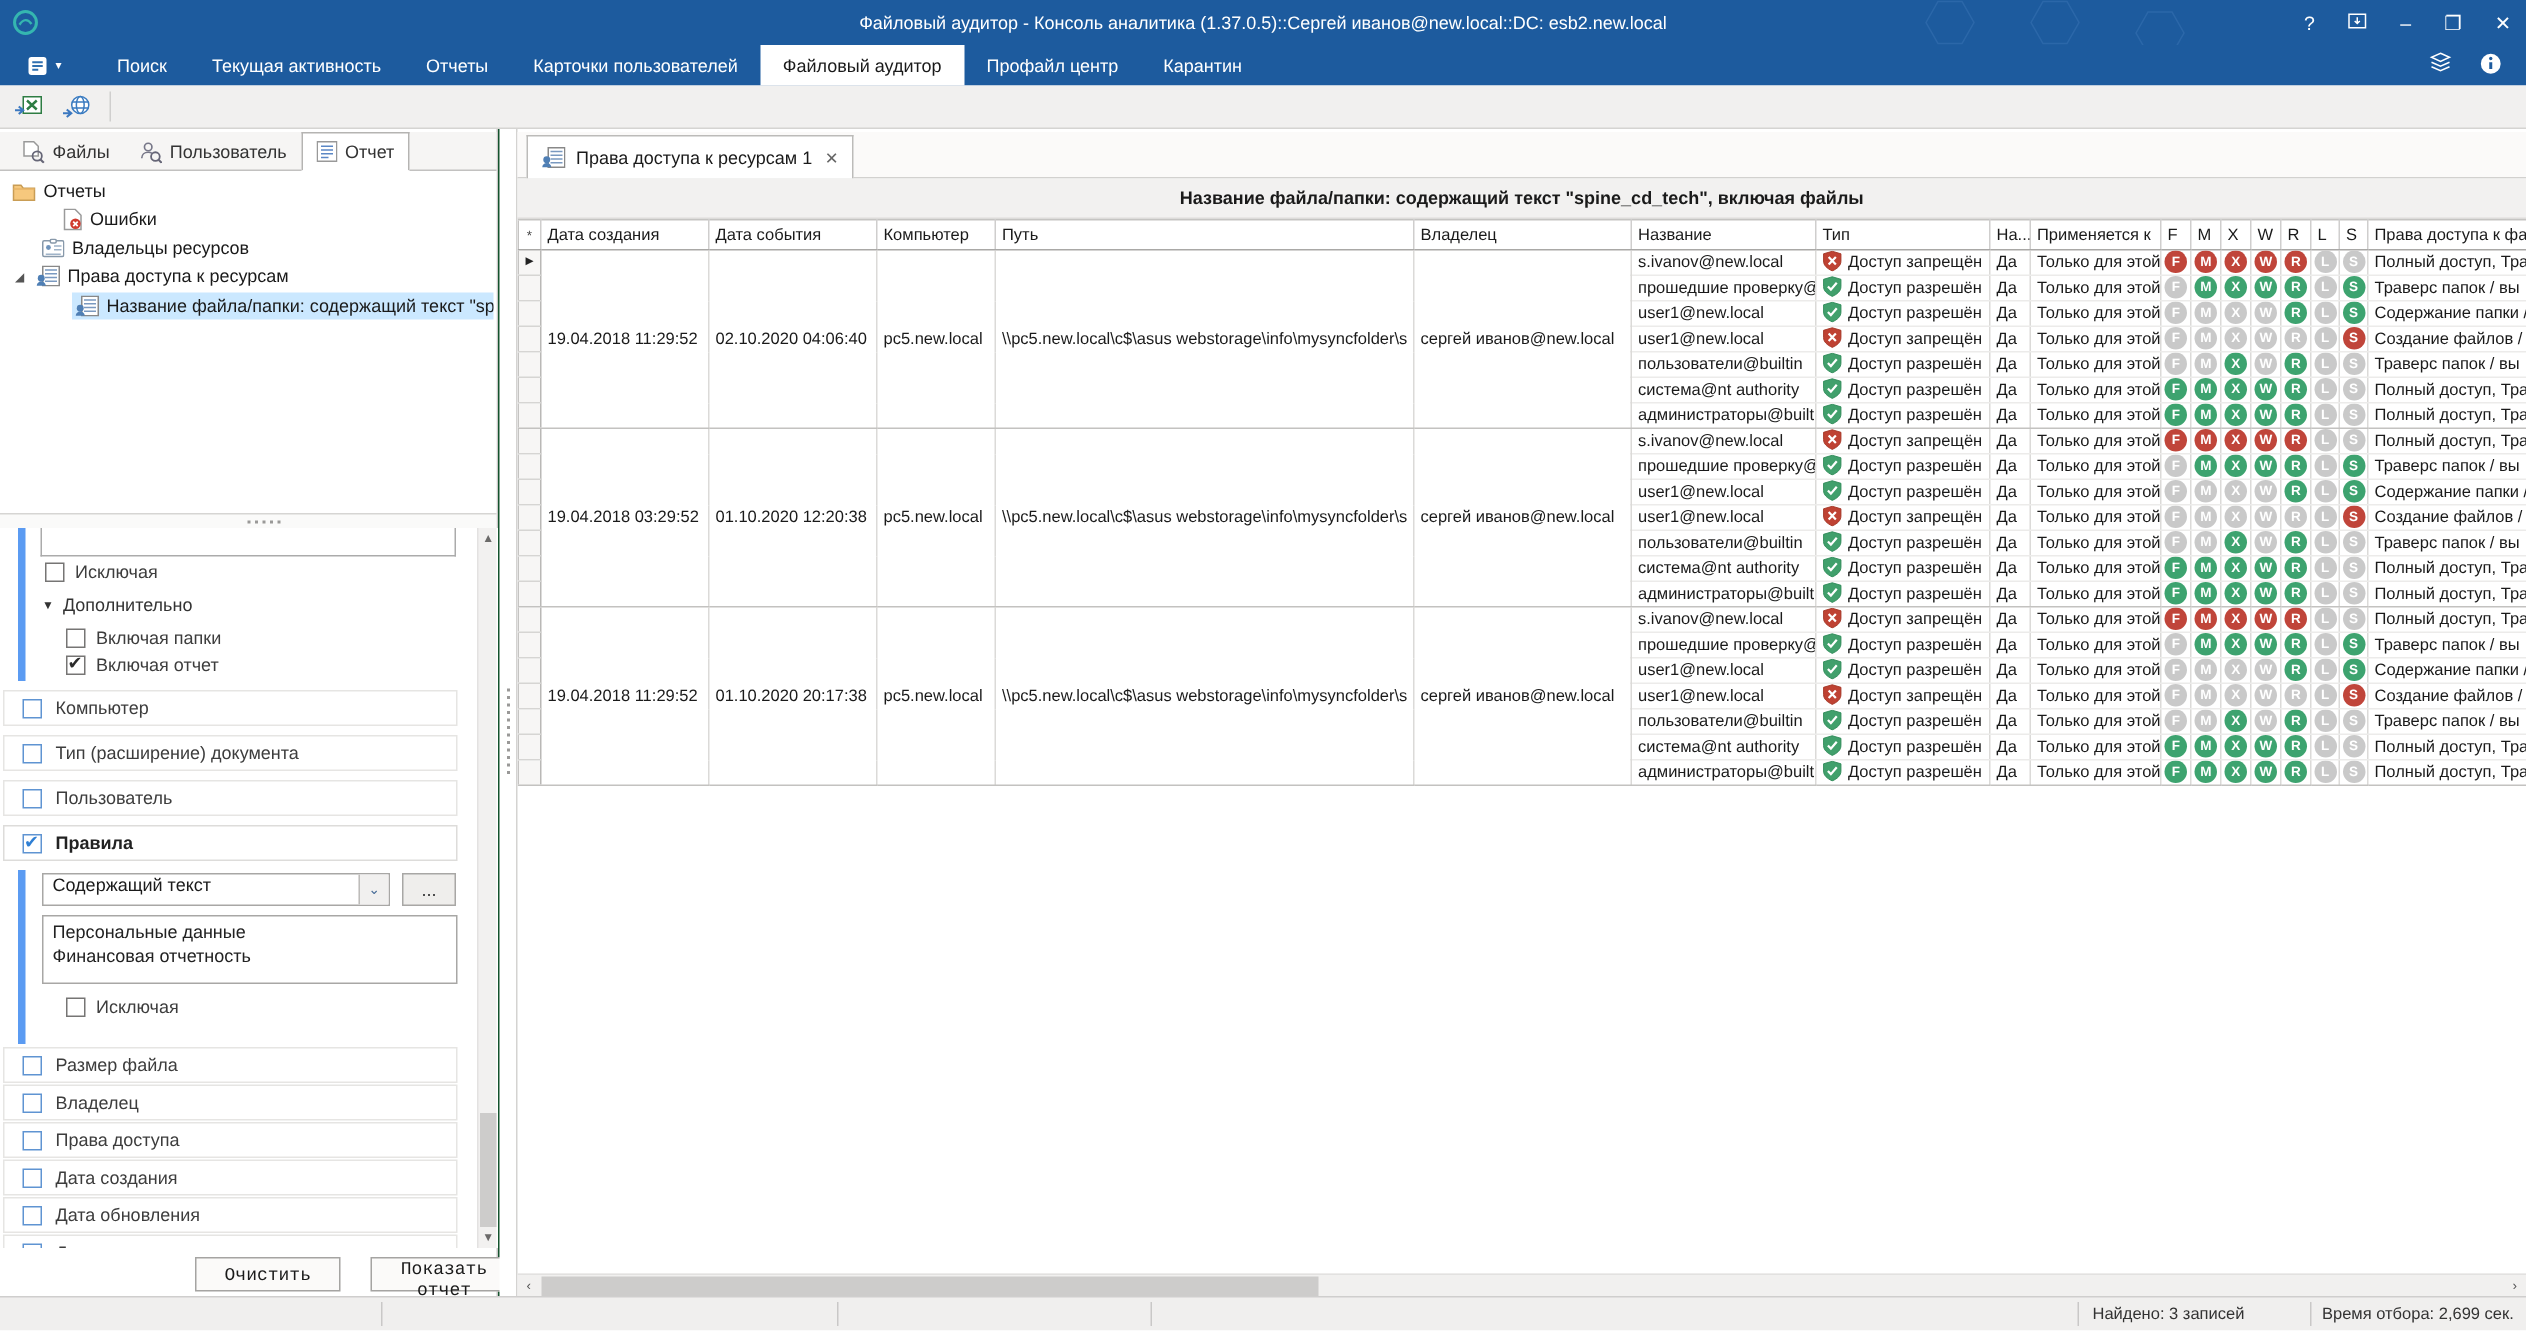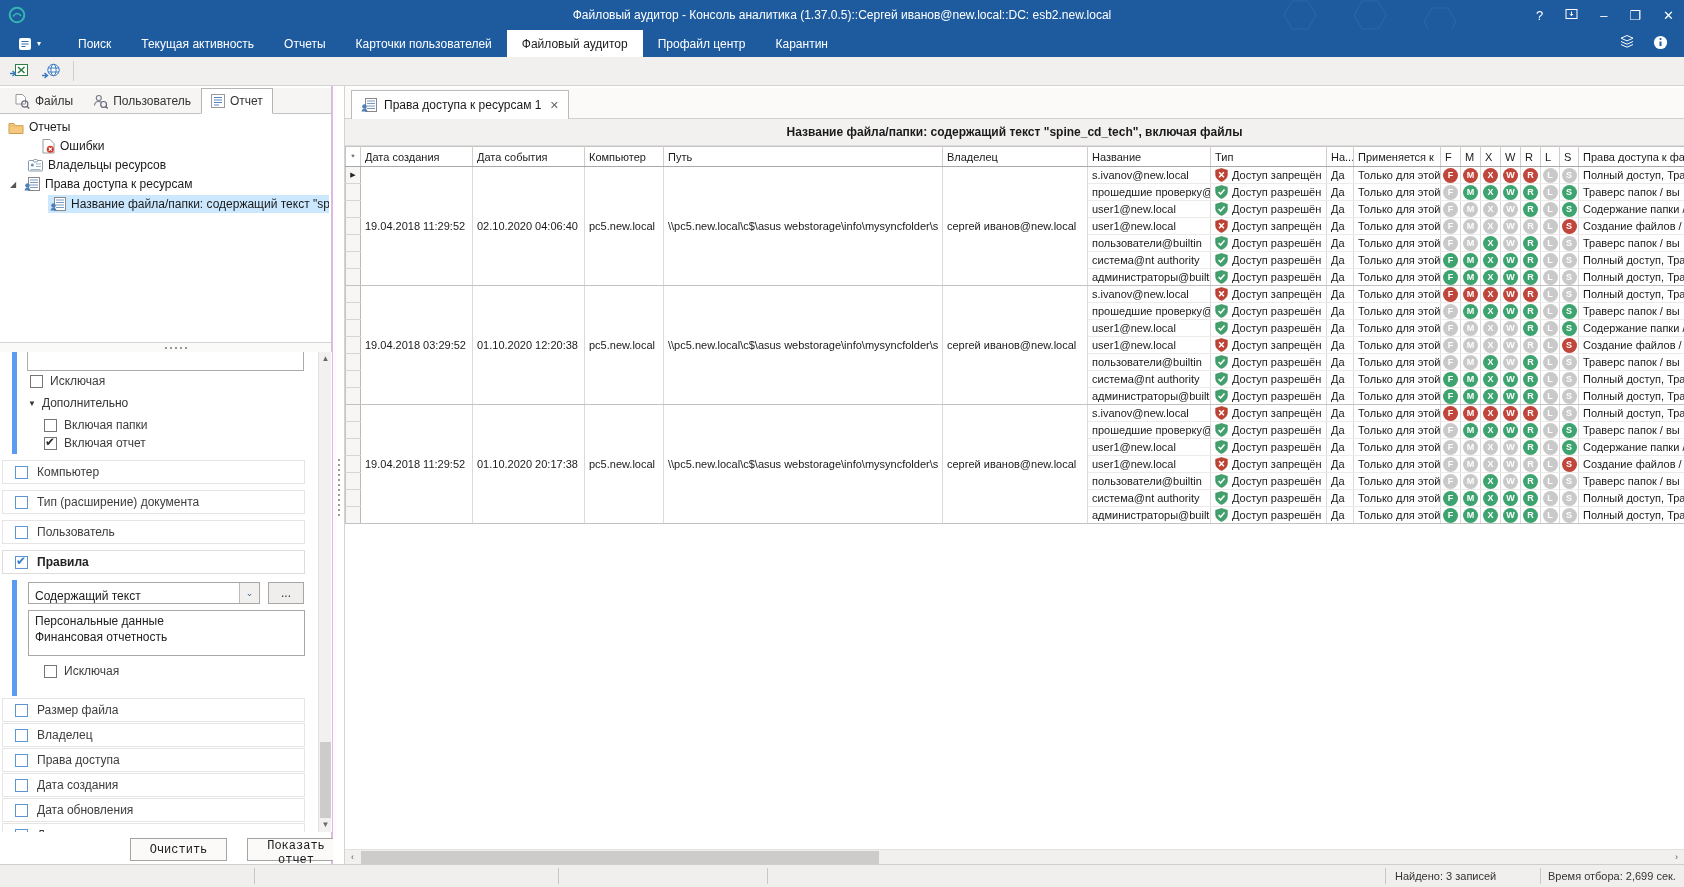--- a/index.html
+++ b/index.html
@@ -22,21 +22,21 @@
 .rtab{display:flex;align-items:center;padding:0 15px;font-size:12px;white-space:nowrap;cursor:default}
 .rtab.active{background:#fff;color:#1a1a1a}
 .ribbonright{margin-left:auto;display:flex;align-items:center;gap:18px;padding-right:16px}
 
 
 .toolbar{position:absolute;top:57px;left:0;right:0;height:29px;background:#f1f0ef;border-bottom:1px solid #d5d4d2;display:flex;align-items:center;gap:8px;padding-left:7px}
 .tbtn{width:24px;height:22px;display:flex;align-items:center;justify-content:center;cursor:default}
 .tsep{width:1px;height:20px;background:#d0cfce;margin-left:2px}
 
 
-.content{position:absolute;top:86px;left:0;right:0;bottom:23px;background:#f0abfc}
+.content{position:absolute;top:86px;left:0;right:0;bottom:23px;background:#14532d}
 
 
 .leftpanel{position:absolute;left:0;top:0;width:332px;height:100%;background:#fff;border-right:1px solid #c9c8c7}
 .ltabs{position:absolute;left:0;top:2px;width:100%;height:26px;display:flex;align-items:flex-end;padding-left:5px;border-bottom:1px solid #c2c1c0;background:#f6f5f4}
 .ltab{display:flex;align-items:center;gap:5px;height:24px;padding:0 9px;font-size:12px;color:#333;border:1px solid transparent;cursor:default;white-space:nowrap}
 .ltab.active{background:#fff;border-color:#b5b4b2;border-bottom-color:#fff;margin-bottom:-1px;height:26px}
 .tree{position:absolute;left:0;top:28px;width:100%;height:228px;background:#fff;overflow:hidden}
 .titem{position:absolute;left:0;right:2px;height:18px;display:flex;align-items:center;font-size:12px;cursor:default}
 .titem .rowc{display:flex;align-items:center;gap:5px;flex:1;height:18px;padding-left:2px;white-space:nowrap;overflow:hidden}
 .titem.selected .rowc{background:#cbe8ff}
@@ -52,21 +52,21 @@
 .fchk{position:absolute;display:flex;align-items:center;gap:7px;font-size:12px;color:#3d3d3d;white-space:nowrap}
 .cb{width:13px;height:13px;border:1px solid #767574;background:#fff;position:relative;flex:none}
 .cb.blue{border-color:#5f94d2}
 .cb.checked-dark::after{content:"✔";position:absolute;left:0px;top:-3px;font-size:12px;color:#2b2b2b}
 .cb.checked-blue::after{content:"✔";position:absolute;left:0px;top:-3px;font-size:12px;color:#2f7fd4}
 .expander{position:absolute;display:flex;align-items:center;gap:6px;font-size:12px;color:#333}
 .expander .tri{font-size:8px;color:#333}
 .fsection{position:absolute;left:2px;width:303px;height:24px;border:1px solid #e6e5e3;background:#fff;display:flex;align-items:center;gap:9px;padding-left:12px;font-size:12px;color:#3d3d3d;cursor:default}
 .fsection.rules{border-color:#dddcda}
 .fsection.rules .slbl{font-weight:bold;color:#222}
-.combo{position:absolute;left:28px;top:230px;width:232px;height:22px;border:1px solid #a8a7a5;background:#fff;display:flex;align-items:flex-end;font-size:12px}
+.combo{position:absolute;left:28px;top:230px;width:232px;height:22px;border:1px solid #a8a7a5;background:#fff;display:flex;align-items:flex-start;font-size:12px}
 .combo .cval{flex:1;padding-left:6px;white-space:nowrap;overflow:hidden}
 .combo .cbtn{width:20px;height:100%;border-left:1px solid #bdbcba;background:#f1f0ef;display:flex;align-items:center;justify-content:center;font-size:9px;color:#446a96}
 .morebtn{position:absolute;left:268px;top:230px;width:36px;height:22px;border:1px solid #a8a7a5;background:#efeeec;font-size:12px;color:#333;text-align:center;line-height:20px;cursor:default}
 .rulestext{position:absolute;left:28px;top:258px;width:277px;height:46px;border:1px solid #a8a7a5;background:#fff;font-size:12px;color:#222;padding:2px 6px;line-height:16px;white-space:pre-line;overflow:hidden}
 .fscroll{position:absolute;left:318px;top:0;width:13px;height:480px;background:#f2f1f0;border-left:1px solid #e3e2e1}
 .fscroll .arr{position:absolute;left:0;width:13px;height:14px;font-size:8px;color:#6b6a69;text-align:center;line-height:14px}
 .fscroll .thumb{position:absolute;left:1px;width:11px;top:390px;height:76px;background:#cdcccb}
 .pbuttons{position:absolute;left:0;top:752px;width:332px;height:24px}
 .pbuttons button{position:absolute;height:23px;border:1px solid #a5a4a2;background:#fbfaf9;font-size:12px;color:#1a1a1a;font-family:Liberation Mono, monospace;cursor:default}
 #btnClear{left:130px;width:97px}

